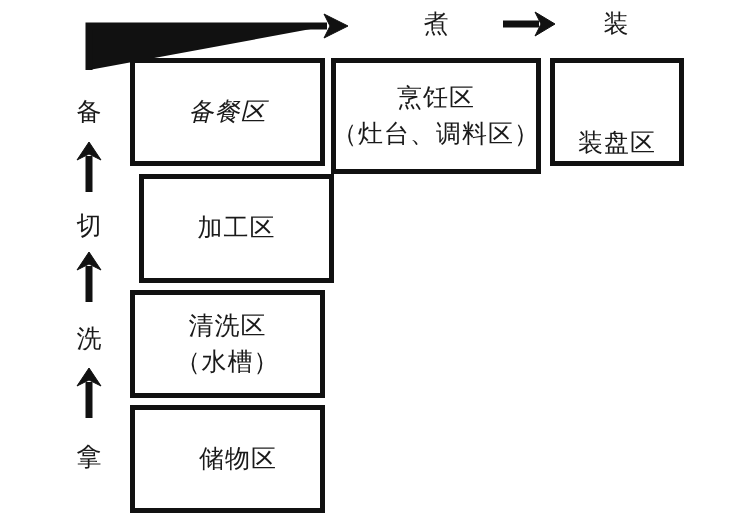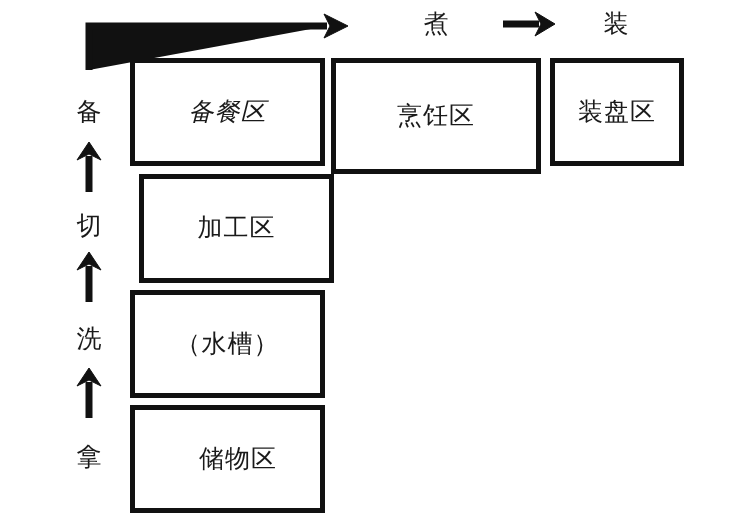--- a/index.html
+++ b/index.html
@@ -96,31 +96,33 @@
   <div class="stage-label" style="left:423px; top:11px; width:26px;">煮</div>
 
   <div class="stage-label" style="left:603px; top:11px; width:26px;">装</div>
 
   <div class="zone-box" style="left:130px; top:58px; width:195px; height:108px;font-style:italic;">
     <div class="zone-line">备餐区</div>
   </div>
 
   <div class="zone-box" style="left:331px; top:58px; width:210px; height:116px;">
     <div class="zone-line">烹饪区</div>
+    <div class="zone-line">（灶台、调料区）</div>
   </div>
 
-  <div class="zone-box" style="left:550px; top:58px; width:134px; height:108px;">
+  <div class="zone-box" style="left:550px; top:58px; width:134px; height:108px;justify-content:flex-end;">
     <div class="zone-line">装盘区</div>
   </div>
 
   <div class="zone-box" style="left:130px; top:174px; width:195px; height:109px;margin-left:9px;">
     <div class="zone-line">加工区</div>
   </div>
 
   <div class="zone-box" style="left:130px; top:290px; width:195px; height:108px;">
+    <div class="zone-line">清洗区</div>
     <div class="zone-line">（水槽）</div>
   </div>
 
   <div class="zone-box" style="left:130px; top:405px; width:195px; height:108px;padding-left:21px;">
     <div class="zone-line">储物区</div>
   </div>
 
 </div>
 
 </body></html>

